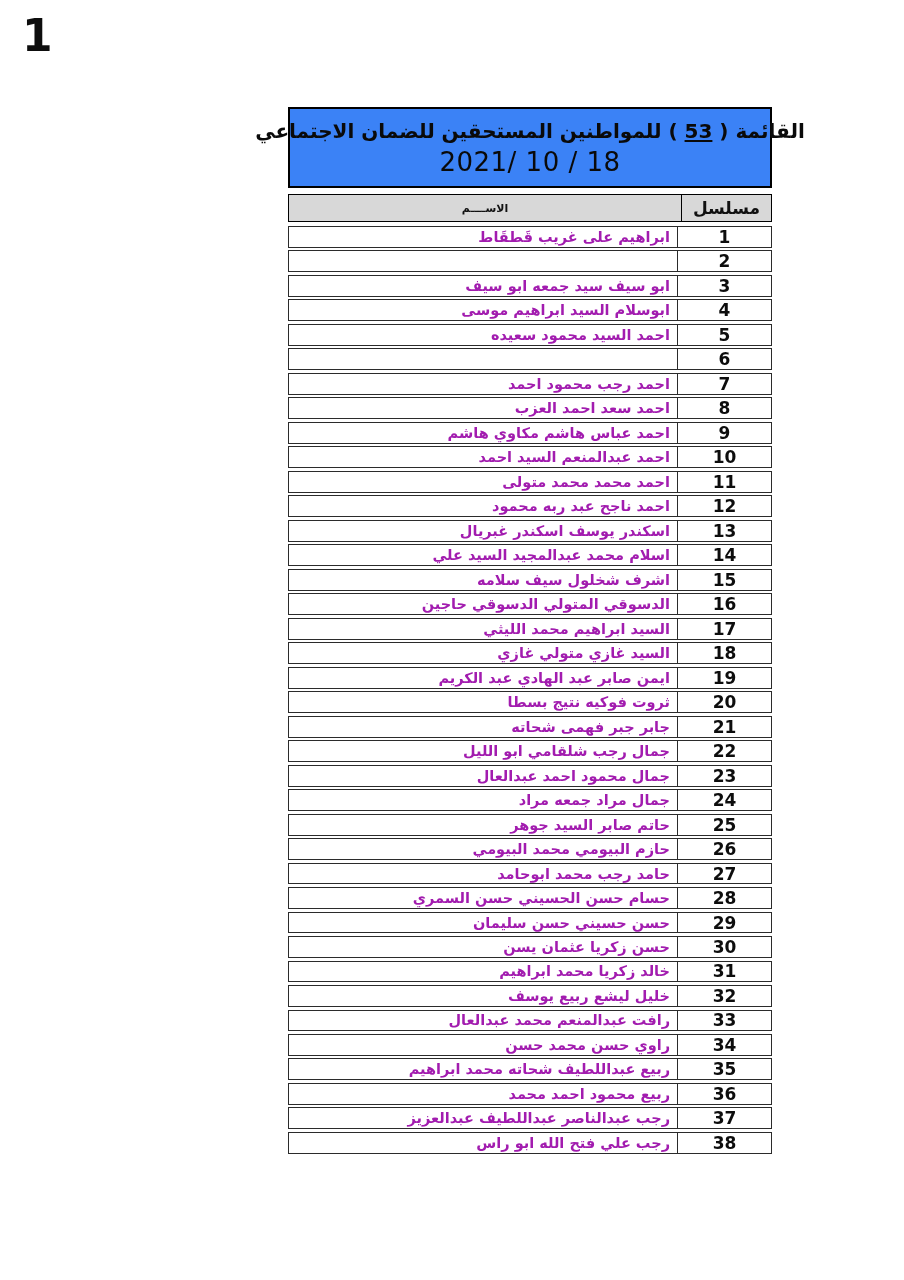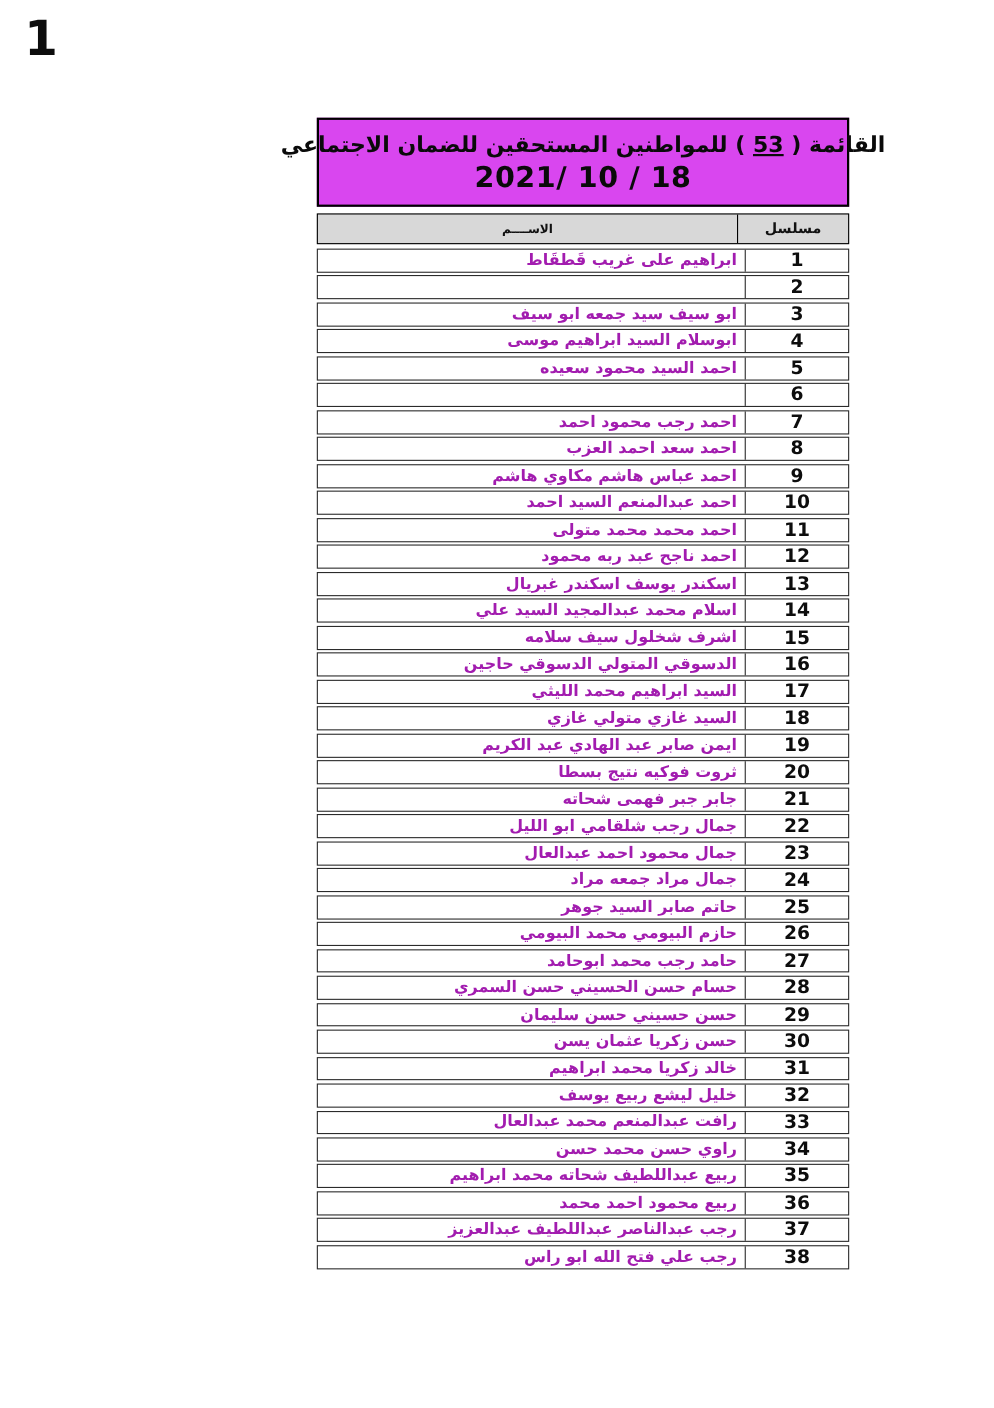--- a/index.html
+++ b/index.html
@@ -20,47 +20,47 @@
     position:absolute; left:288px; top:107px; width:484px;
     direction:rtl;
   }
   .title-box {
     box-sizing:border-box;
     border:2px solid #000;
     height:81px;
     display:flex; flex-direction:column;
     align-items:center; justify-content:center;
     text-align:center;
-    background:#d946ef;
+    background:#3b82f6;
   }
   .title-line {
     font-size:20px; font-weight:bold; line-height:29px;
     white-space:nowrap; color:#0a0a0a;
   }
   .title-num { text-decoration:underline; text-underline-offset:2px; }
   .date-line {
     direction:ltr; unicode-bidi:isolate;
-    font-size:26px; font-weight:bold; line-height:33px;
+    font-size:26px; font-weight:normal; line-height:33px;
     letter-spacing:0.5px; color:#0a0a0a;
   }
   .gap-title { height:6px; }
   .gap-header { height:4px; }
   .header-row {
     box-sizing:border-box;
     border:1px solid #000;
     background:#d8d8d8;
     height:28px;
     display:flex;
     font-weight:bold;
   }
   .header-row .serial-cell {
-    box-sizing:border-box; width:101px;
+    box-sizing:border-box; width:90px;
     border-left:1px solid #000;
     display:flex; align-items:center; justify-content:center;
-    font-size:13px;
+    font-size:17px;
   }
   .header-row .name-cell {
     flex:1;
     display:flex; align-items:center; justify-content:center;
     font-size:11px;
   }
   .rows { display:flex; flex-direction:column; gap:2.6px; }
   .row {
     box-sizing:border-box;
     border:1px solid #2b2b2b;

